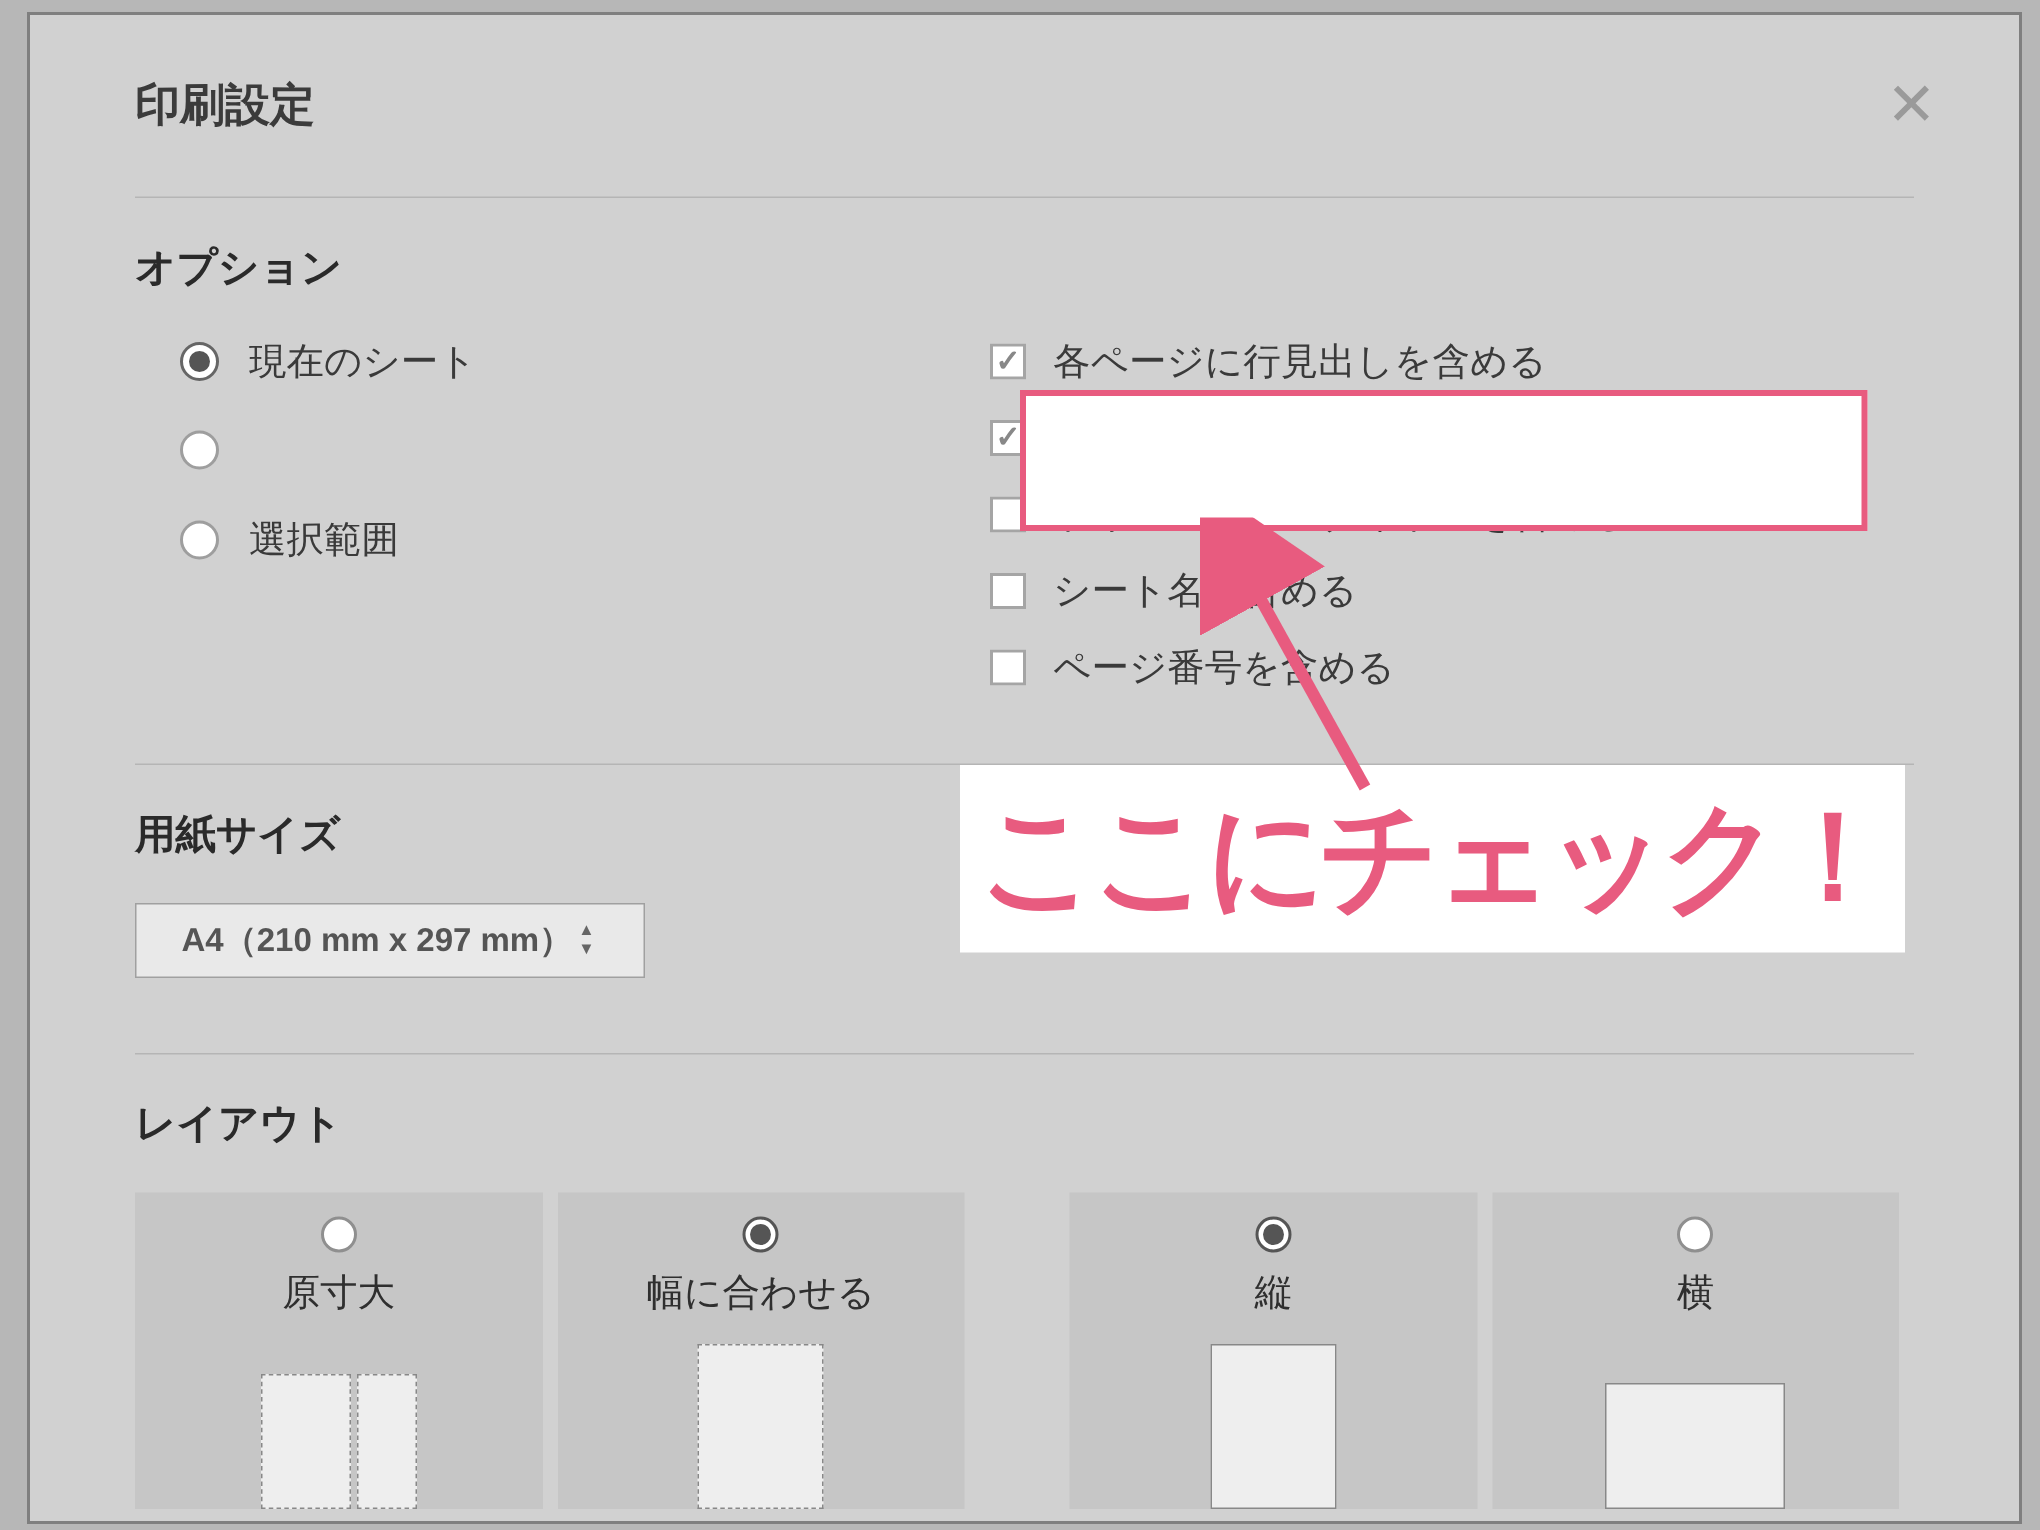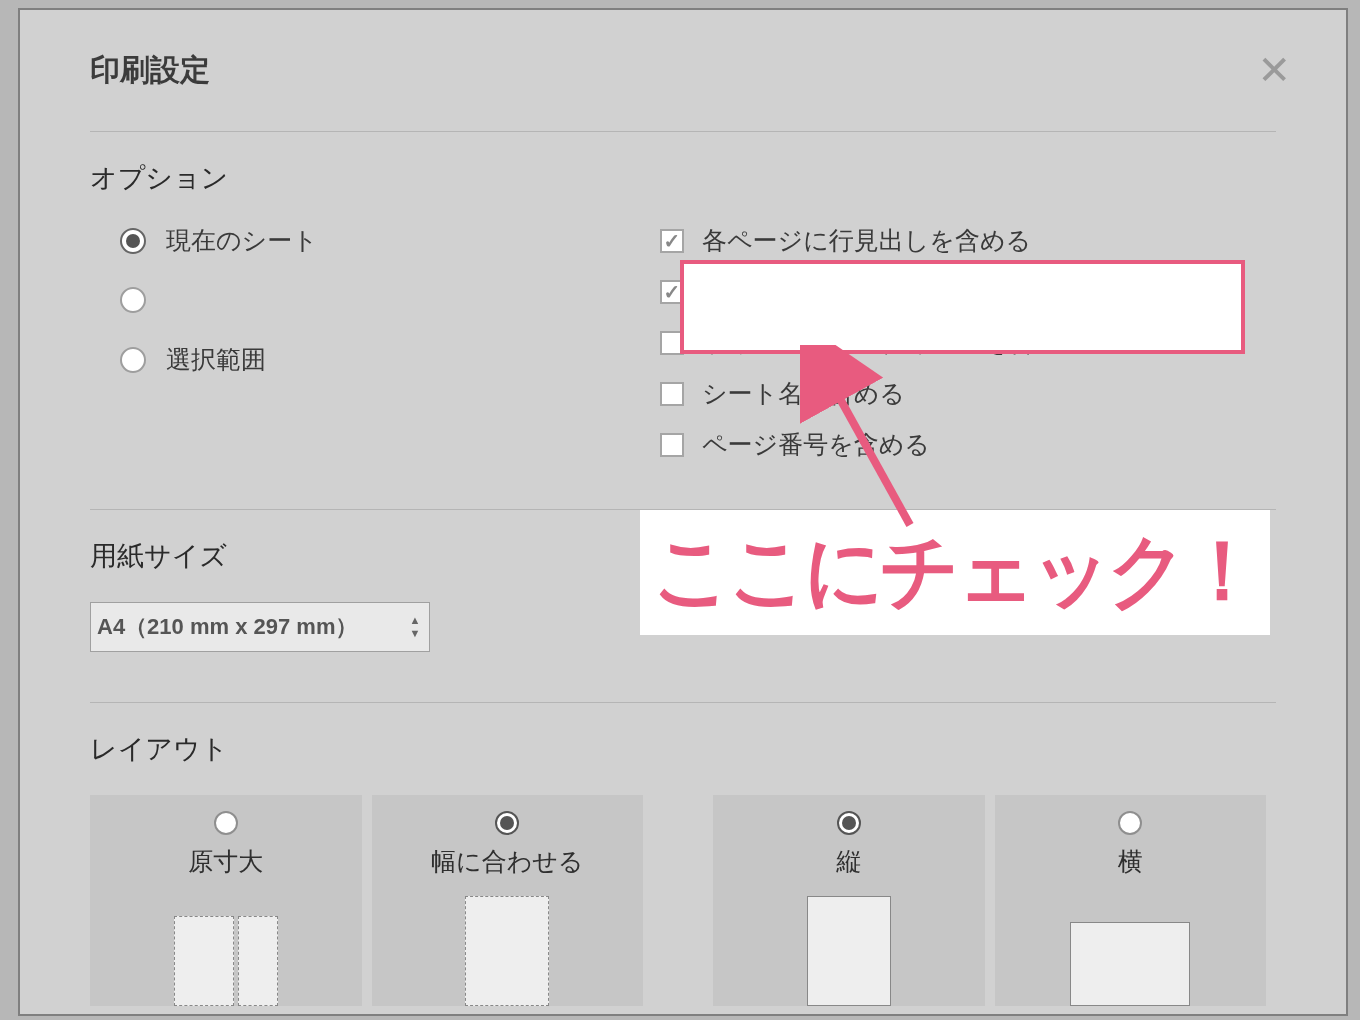--- a/index.html
+++ b/index.html
@@ -31,21 +31,21 @@
     font-weight: 700;
     margin-bottom: 40px;
   }
   .divider {
     border: none;
     border-top: 1px solid #b5b5b5;
     margin-bottom: 28px;
   }
   .section-label {
     font-size: 27px;
-    font-weight: 400;
+    font-weight: 700;
     color: #2a2a2a;
     margin-bottom: 28px;
   }
   .cols {
     display: flex;
     gap: 0;
     justify-content: space-between;
   }
   .col-left { width: 570px; padding-left: 30px; }
   .col-right { flex: 1; }
@@ -113,21 +113,21 @@
     z-index: 4;
     pointer-events: none;
   }
   .paper-section { margin-top: 10px; }
   .select-box {
     margin-top: 12px;
     width: 340px; height: 50px;
     border: 1px solid #a0a0a0;
     background: #e9e9e9;
     display: flex; align-items: center; justify-content: space-between;
-    padding: 0 6px;
+    padding: 0 30px;
     font-size: 22px; font-weight: 700; color: #555;
   }
   .select-arrows {
     width: 16px;
     display: flex; flex-direction: column; align-items: center;
     gap: 2px;
     color: #666;
     font-size: 11px;
     line-height: 1;
   }

